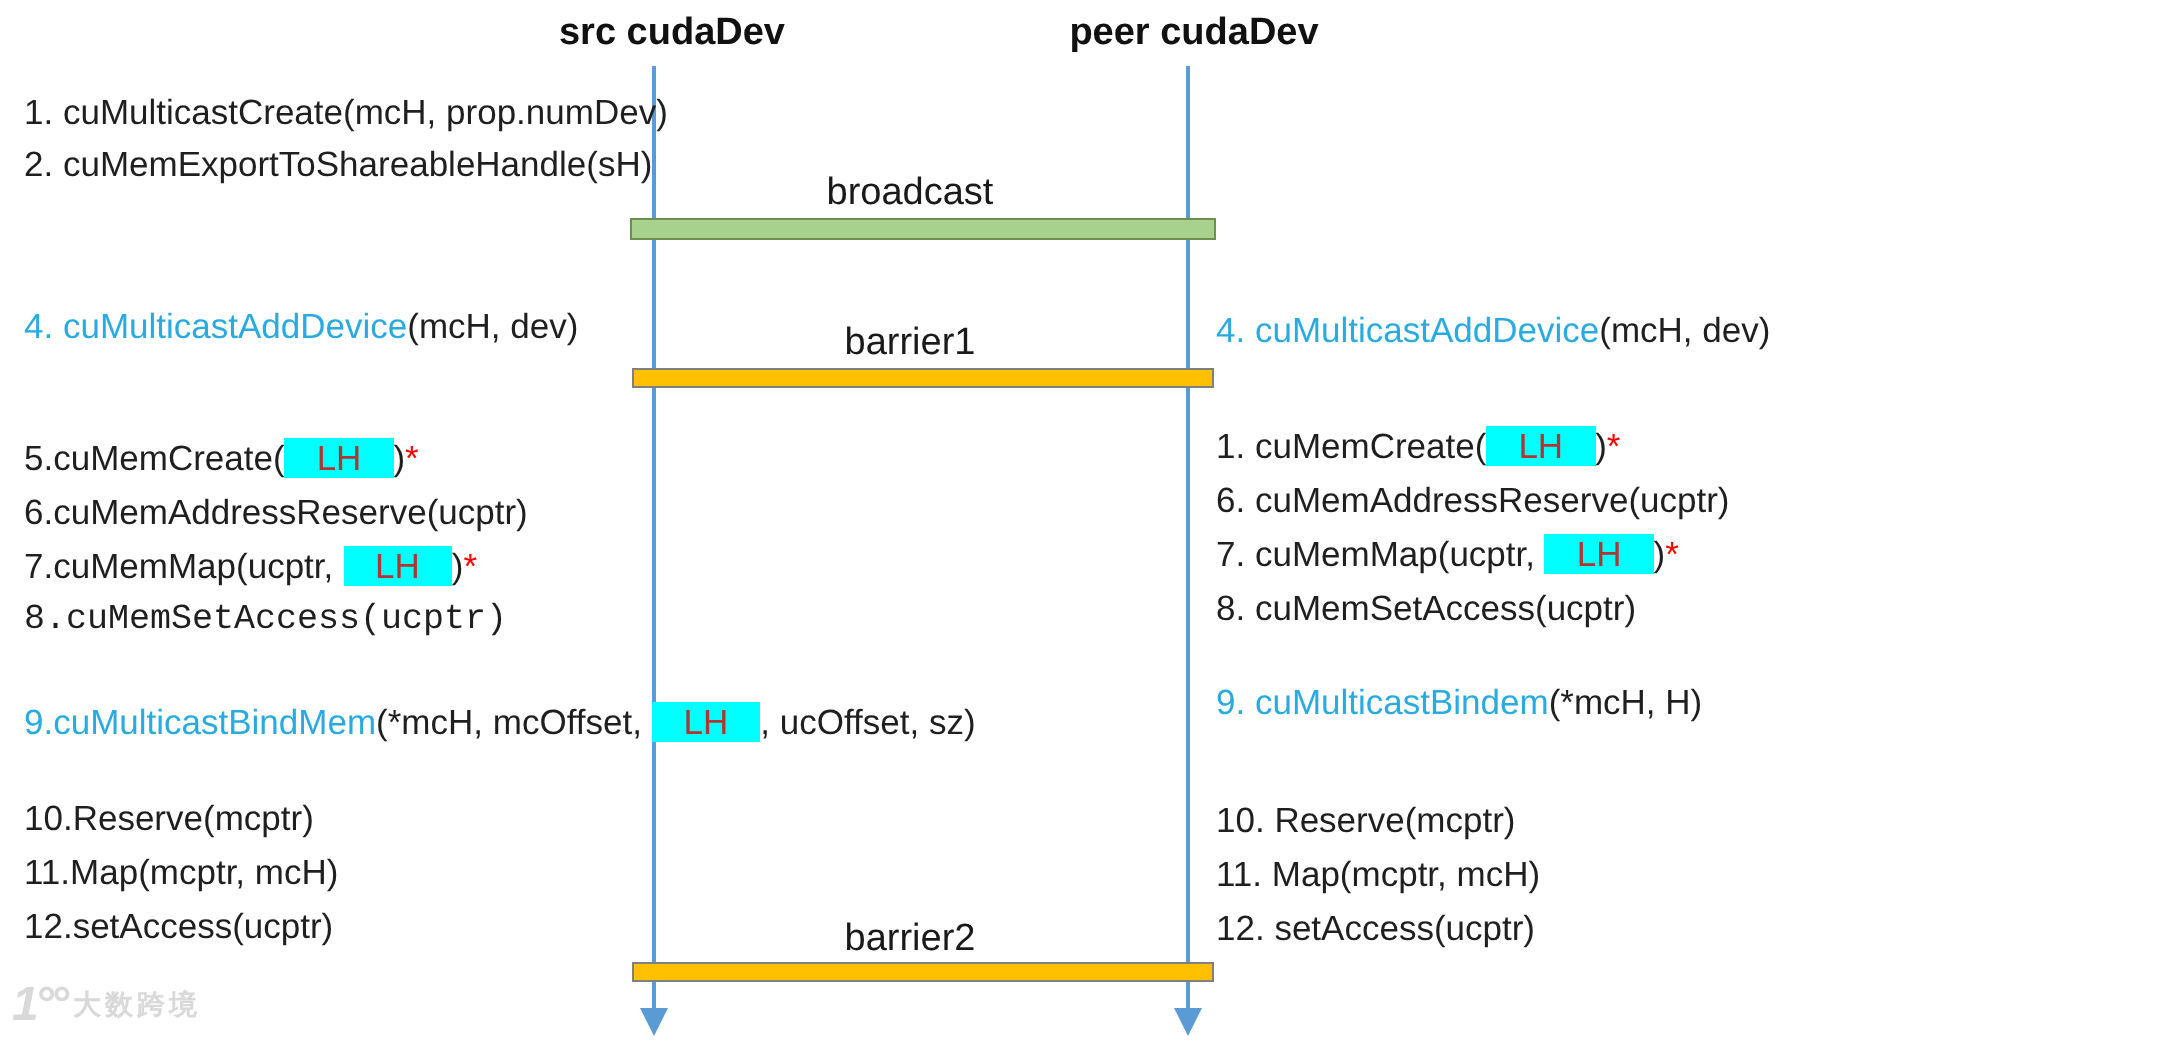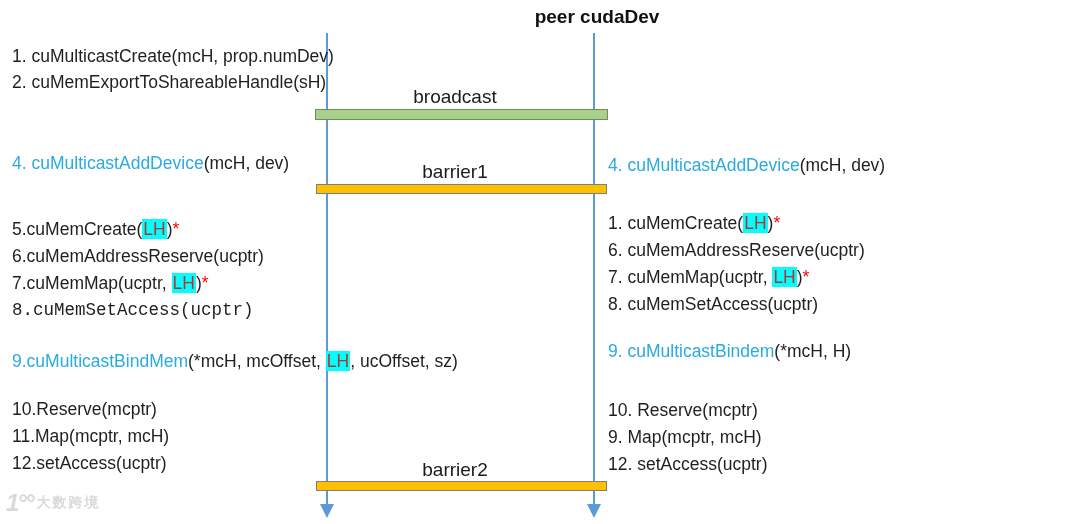--- a/index.html
+++ b/index.html
@@ -50,37 +50,38 @@
   .col.right{left:608px;}
   .code-line{
     position:absolute;left:0;white-space:nowrap;font-size:17.5px;
     line-height:22px;color:var(--text,#1f1f1f);
   }
   .seg-k{color:var(--text,#1f1f1f);}
   .seg-b{color:var(--api-blue,#29abe2);}
   .seg-h{
     background:var(--highlight-bg,#00ffff);
     color:var(--highlight-text,#b0372f);
-    padding:0 1px;
+    padding:0 16px;
   }
   .seg-r{color:var(--star-red,#ff0000);}
   .watermark{
     position:absolute;left:6px;top:489px;z-index:4;
     color:var(--watermark,#d9d9d9);font-weight:700;
     display:flex;align-items:center;gap:4px;
     text-shadow:0 0 1px #ffffff;
   }
   .wm-icon{font-size:24px;letter-spacing:-2px;font-style:italic;}
   .wm-text{font-size:14px;letter-spacing:2px;}
 </style>
 </head>
 <body>
 
 <div class="page">
 
+  <div class="title src">src cudaDev</div>
   <div class="title peer">peer cudaDev</div>
 
   <div class="lifeline src-line"></div>
   <div class="lifeline peer-line"></div>
   <div class="arrow src-arrow"></div>
   <div class="arrow peer-arrow"></div>
 
   <div class="bar-label broadcast-label">broadcast</div>
   <div class="bar green broadcast-bar"></div>
 
@@ -104,21 +105,21 @@
       <div class="code-line" style="top: 452px;"><span class="seg-k">12.setAccess(ucptr)</span></div>
     </div>
   <div class="col right">
       <div class="code-line" style="top: 154px;"><span class="seg-b">4. cuMulticastAddDevice</span><span class="seg-k">(mcH, dev)</span></div>
       <div class="code-line" style="top: 212px;"><span class="seg-k">1. cuMemCreate(</span><span class="seg-h">LH</span><span class="seg-k">)</span><span class="seg-r">*</span></div>
       <div class="code-line" style="top: 239px;"><span class="seg-k">6. cuMemAddressReserve(ucptr)</span></div>
       <div class="code-line" style="top: 266px;"><span class="seg-k">7. cuMemMap(ucptr, </span><span class="seg-h">LH</span><span class="seg-k">)</span><span class="seg-r">*</span></div>
       <div class="code-line" style="top: 293px;"><span class="seg-k">8. cuMemSetAccess(ucptr)</span></div>
       <div class="code-line" style="top: 340px; text-align: right;"><span class="seg-b">9. cuMulticastBindem</span><span class="seg-k">(*mcH, H)</span></div>
       <div class="code-line" style="top: 399px; text-align: center;"><span class="seg-k">10. Reserve(mcptr)</span></div>
-      <div class="code-line" style="top: 426px;"><span class="seg-k">9. Map(mcptr, mcH)</span></div>
+      <div class="code-line" style="top: 426px;"><span class="seg-k">11. Map(mcptr, mcH)</span></div>
       <div class="code-line" style="top: 453px;"><span class="seg-k">12. setAccess(ucptr)</span></div>
     </div>
 
   <div class="watermark">
     <span class="wm-icon">1°°</span>
     <span class="wm-text">大数跨境</span>
   </div>
 
 </div>
 

